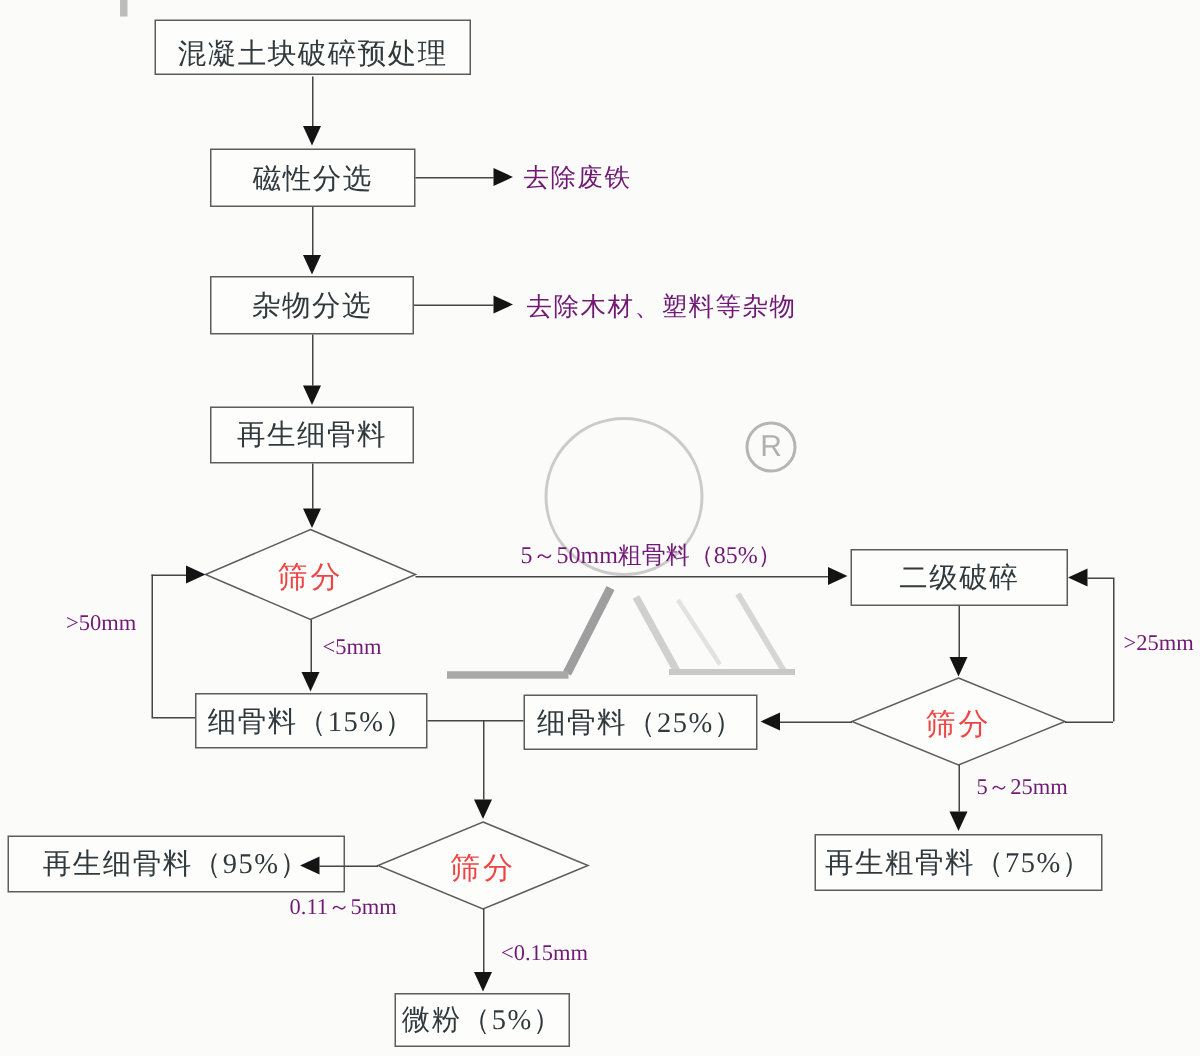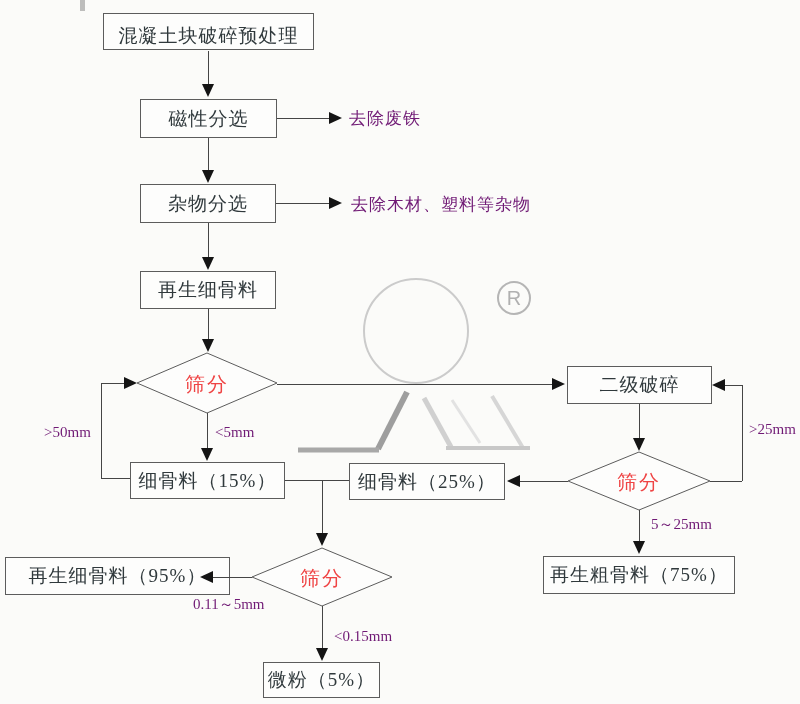--- a/index.html
+++ b/index.html
@@ -132,20 +132,21 @@
   <i class="ah ah-right" style="left:329px;top:112px;"></i>
   <i class="ah ah-right" style="left:329px;top:197px;"></i>
   <i class="ah ah-right" style="left:552px;top:378px;"></i>
   <i class="ah ah-right" style="left:124px;top:377px;"></i>
   <i class="ah ah-left" style="left:507px;top:475px;"></i>
   <i class="ah ah-left" style="left:200px;top:571px;"></i>
   <i class="ah ah-left" style="left:712px;top:379px;"></i>
 
   <div class="elabel cjk" style="left:349px;top:107px;">去除废铁</div>
   <div class="elabel cjk" style="left:351px;top:193px;">去除木材、塑料等杂物</div>
-  <div class="elabel" style="left:44px;top:424px;">&gt;50mm</div>
+  <div class="elabel big" style="left:347px;top:360px;">5～50mm粗骨料（85%）</div>
+  <div class="elabel" style="left:44px;top:408px;">&gt;50mm</div>
   <div class="elabel" style="left:215px;top:424px;">&lt;5mm</div>
   <div class="elabel" style="left:749px;top:421px;">&gt;25mm</div>
   <div class="elabel" style="left:651px;top:515px;">5～25mm</div>
   <div class="elabel" style="left:193px;top:595px;">0.11～5mm</div>
   <div class="elabel" style="left:334px;top:628px;">&lt;0.15mm</div>
 
 </div>
 
 </body></html>

